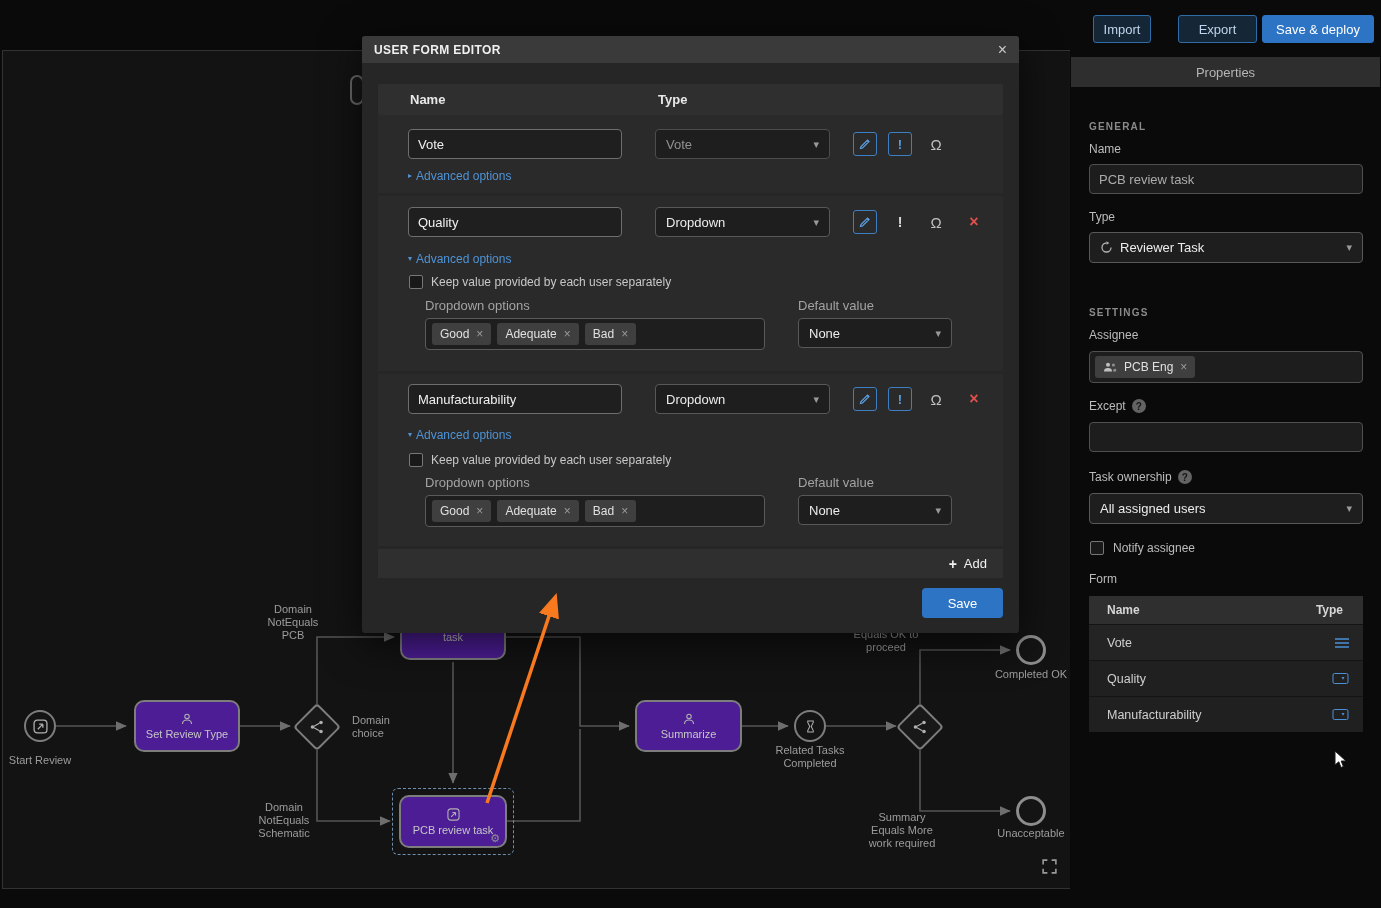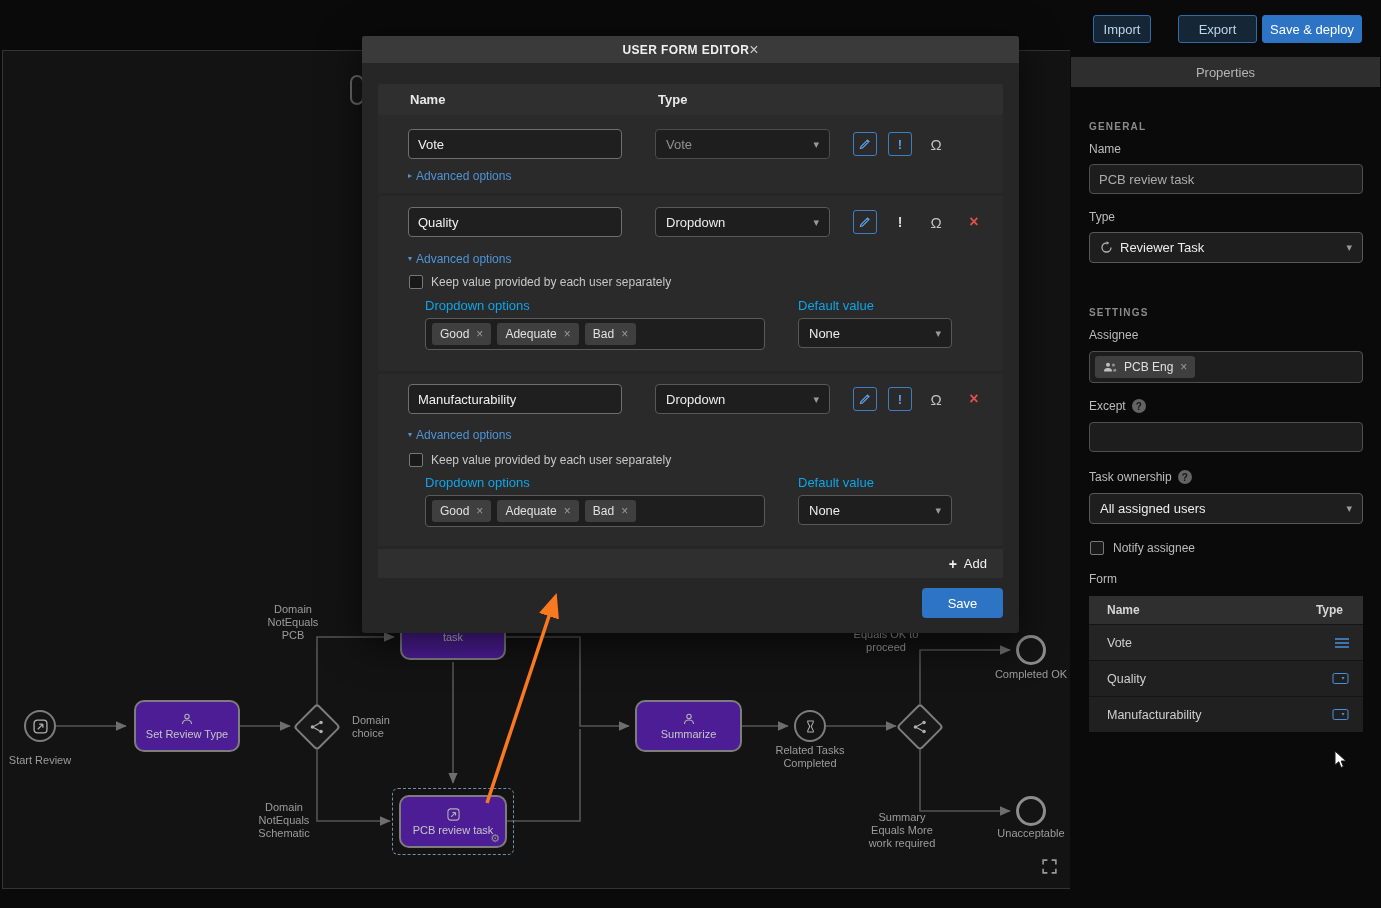--- a/index.html
+++ b/index.html
@@ -42,39 +42,39 @@
   .help{width:14px;height:14px;border-radius:50%;background:#636363;color:#161616;font-size:10px;font-weight:bold;display:inline-flex;align-items:center;justify-content:center}
   .cb{display:inline-block;width:14px;height:14px;border:1px solid #777;border-radius:2px;background:#191919;cursor:pointer}
   .ptable{position:absolute;width:274px;z-index:5}
   .pt-head{height:28px;background:#2f2f2f;display:flex;justify-content:space-between;align-items:center;padding:0 20px 0 18px;font-weight:bold;font-size:12px;color:#d6d6d6}
   .pt-row{height:36px;background:#202020;border-top:1px solid #141414;display:flex;justify-content:space-between;align-items:center;padding:0 14px 0 18px;font-size:12.5px;color:#cfcfcf;cursor:pointer}
   .pt-edit{height:28px;background:#2f2f2f;display:flex;justify-content:flex-end;align-items:center;gap:6px;padding:0 14px;color:#c9c9c9;font-size:12px;cursor:pointer}
   .cursor{position:absolute;left:1334px;top:750px;z-index:30;pointer-events:none}
 
   
   .modal{position:absolute;left:362px;top:36px;width:657px;height:597px;background:#262626;border-radius:3px;box-shadow:0 10px 40px rgba(0,0,0,.65);z-index:10}
-  .m-head{height:27px;background:#3a3a3a;border-radius:3px 3px 0 0;display:flex;align-items:center;justify-content:center;padding:0 12px}
+  .m-head{height:27px;background:#3a3a3a;border-radius:3px 3px 0 0;display:flex;align-items:center;justify-content:space-between;padding:0 12px}
   .m-title{font-size:12px;font-weight:bold;letter-spacing:.4px;color:#f0f0f0}
   .m-close{color:#c9c9c9;font-size:16px;cursor:pointer;line-height:1}
   .thead{position:absolute;left:16px;top:48px;width:625px;height:31px;background:#2f2f2f;border-radius:2px}
   .thead span{position:absolute;top:8px;font-size:13px;font-weight:bold;color:#e8e8e8}
   .mrow{position:absolute;left:16px;width:625px;background:#2a2a2a}
   .minput{position:absolute;width:214px;height:30px;background:#1f1f1f;border:1px solid #6e6e6e;border-radius:4px;color:#f0f0f0;font-size:13px;padding:0 9px;font-family:"Liberation Sans",sans-serif}
   .mddl{position:absolute;width:175px;height:30px}
   .ddl.dis{color:#919191;border-color:#4c4c4c}
   .iconbtn{position:absolute;width:24px;height:24px;border-radius:3px;display:flex;align-items:center;justify-content:center;cursor:pointer;font-size:14px}
   .iconbtn.boxed{border:1px solid #3f7fc1;color:#5d9fe2;font-weight:bold;font-size:13px}
   .iconbtn.plain-ex{color:#dcdcdc;font-weight:bold}
   .iconbtn.omega{color:#c2c2c2;font-size:15px}
   .iconbtn.del{color:#e0514d;font-weight:bold;font-size:16px}
   .advlink{position:absolute;color:#4f93d6;font-size:12px;cursor:pointer;display:flex;align-items:center}
   .advmark{font-size:8px;margin-right:4px;position:relative;top:-1px}
   .chkrow{position:absolute;display:flex;align-items:center;gap:8px;cursor:pointer}
   .chklbl{font-size:12px;color:#c8c8c8}
-  .flbl{position:absolute;font-size:13px;color:#0ea5e9}
+  .flbl{position:absolute;font-size:13px;color:#a3a3a3}
   .chipbox{position:absolute;height:32px;background:#1e1e1e;border:1px solid #5a5a5a;border-radius:4px;display:flex;align-items:center;gap:6px;padding:0 6px}
   .addrow{position:absolute;left:16px;top:513px;width:625px;height:29px;background:#2f2f2f;display:flex;align-items:center;justify-content:flex-end;gap:7px;padding-right:16px;color:#f0f0f0;font-size:13px;cursor:pointer}
   .addplus{font-weight:bold;font-size:14px}
   .savebtn{position:absolute;left:560px;top:552px;width:81px;height:30px;background:#2d74c4;border-radius:4px;display:flex;align-items:center;justify-content:center;color:#fff;font-size:13px;cursor:pointer}
 </style>
 </head>
 <body>
 
 <div class="canvas"></div>
 
@@ -185,21 +185,21 @@
 <svg class="expand-ico" width="17" height="17" viewBox="0 0 16 16">
     <path d="M2 6 V2 H6 M10 2 H14 V6 M14 10 V14 H10 M6 14 H2 V10" stroke="#9a9a9a" stroke-width="1.5" fill="none"></path>
   </svg>
 
 <div class="btn btn-o" style="left:1093px;top:15px;width:58px">
     <span>Import</span>
   </div>
 <div class="btn btn-o" style="left:1178px;top:15px;width:79px">
     <span>Export</span>
   </div>
-<div class="btn btn-f" style="left:1262px;top:15px;width:100px">
+<div class="btn btn-f" style="left:1262px;top:15px;width:112px">
     <span>Save &amp; deploy</span>
   </div>
 
 <div class="panel-bg"></div>
 <div class="props-bar">
     <span>Properties</span>
   </div>
 
 <div class="p sec" style="left:1089px;top:121px">GENERAL</div>
 <div class="p plbl" style="left:1089px;top:142px">Name</div>

